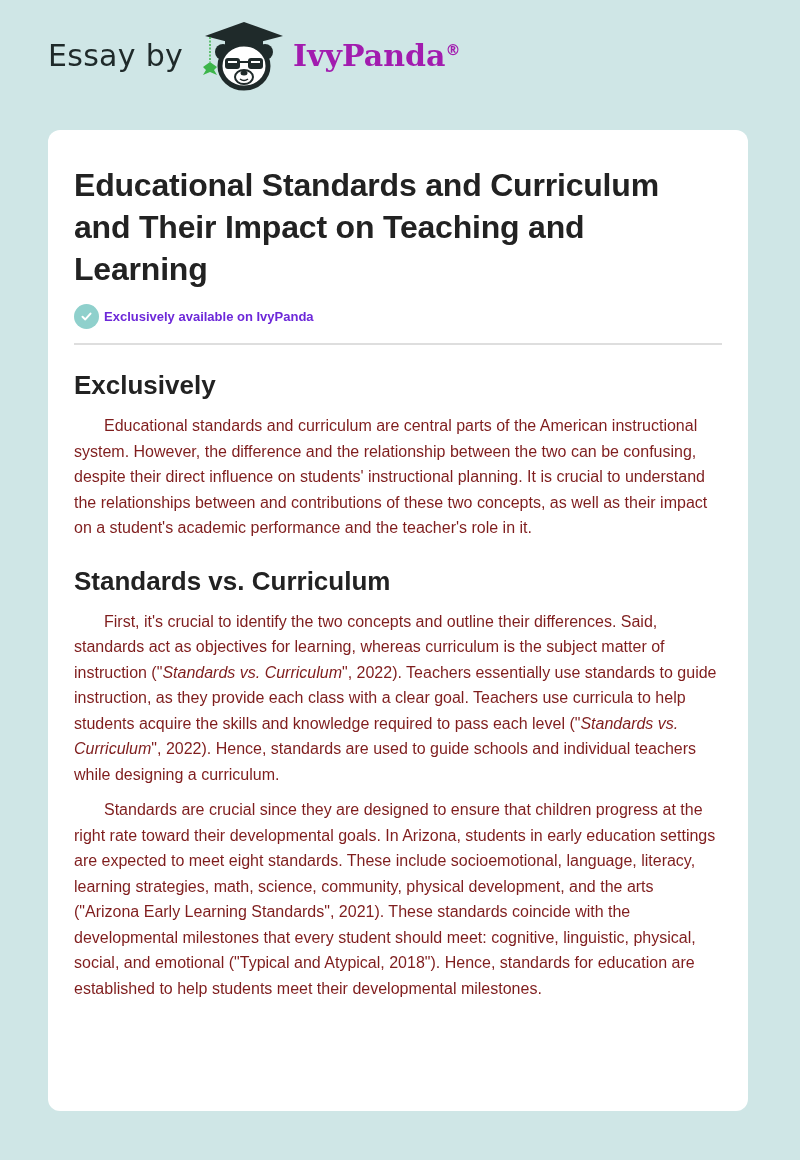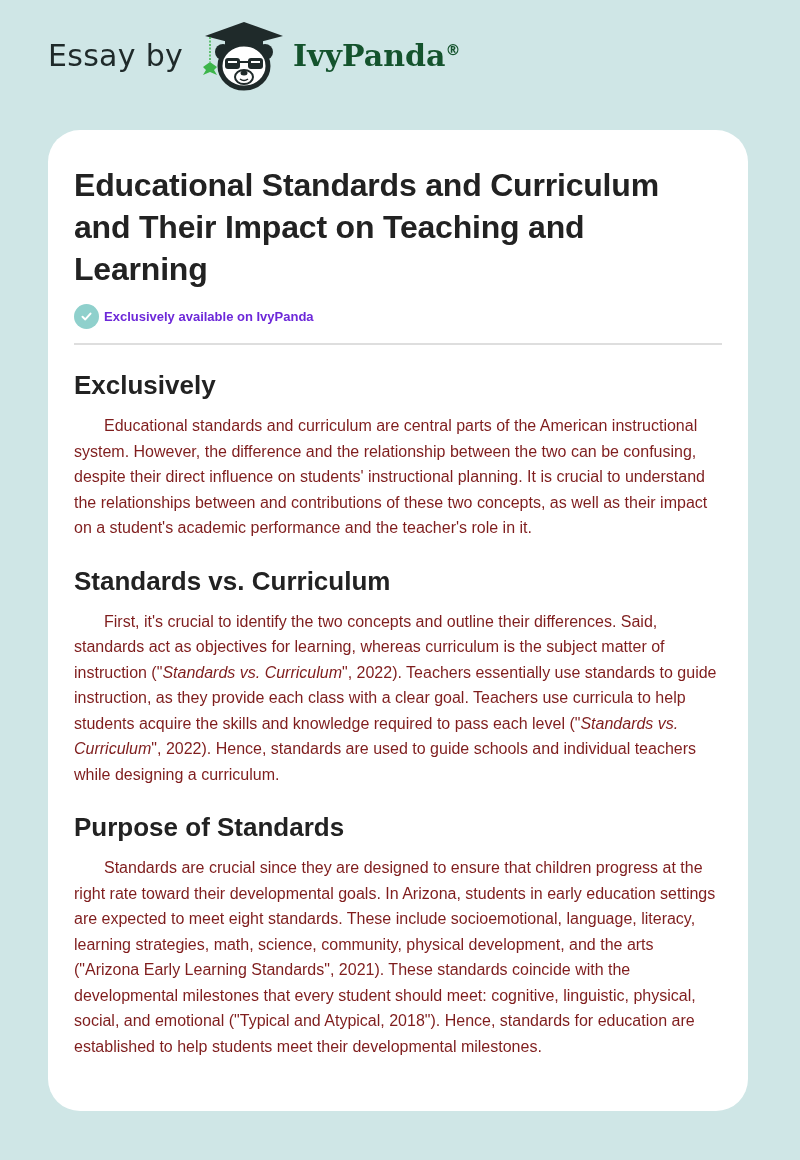--- a/index.html
+++ b/index.html
@@ -16,27 +16,27 @@
     display: flex; align-items: center; height: 74px;
   }
   .brand .essay-by {
     font-family: "DejaVu Sans", sans-serif;
     font-size: 30px; color: #1f2a2a; letter-spacing: 0.3px;
     margin-right: 18px;
   }
   .brand .logo { width: 86px; height: 74px; margin-right: 6px; }
   .brand .name {
     font-family: "DejaVu Serif", serif;
-    font-weight: bold; font-size: 30px; color: #14532d;
+    font-weight: bold; font-size: 30px; color: #a21caf;
   }
   .brand .reg { font-size: 15px; vertical-align: super; font-weight: bold; font-family: "DejaVu Sans", sans-serif; }
   .card {
     position: absolute; left: 48px; top: 130px;
     width: 700px; height: 981px;
-    background: #fff; border-radius: 32px;
+    background: #fff; border-radius: 12px;
     box-sizing: border-box; padding: 34px 26px 0 26px;
   }
   h1 {
     margin: 0; font-size: 32px; line-height: 42px; font-weight: bold; color: #222;
     letter-spacing: -0.2px;
   }
   .badge {
     display: flex; align-items: center; margin-top: 13px; height: 26px;
   }
   .badge .check {
@@ -105,16 +105,15 @@
     <h2>Exclusively</h2>
     <p class="body">Educational standards and curriculum are central parts of the American instructional system. However, the difference and the relationship between the two can be confusing, despite their direct influence on students' instructional planning. It is crucial to understand the relationships between and contributions of these two concepts, as well as their impact on a student's academic performance and the teacher's role in it.</p>
   </section>
 
   <section>
     <h2>Standards vs. Curriculum</h2>
     <p class="body"><span>First, it's crucial to identify the two concepts and outline their differences. Said, standards act as objectives for learning, whereas curriculum is the subject matter of instruction ("</span><em>Standards vs. Curriculum</em><span>", 2022). Teachers essentially use standards to guide instruction, as they provide each class with a clear goal. Teachers use curricula to help students acquire the skills and knowledge required to pass each level ("</span><em>Standards vs. Curriculum</em><span>", 2022). Hence, standards are used to guide schools and individual teachers while designing a curriculum.</span></p>
   </section>
 
   <section>
-    <h2>Purpose of Standards</h2>
     <p class="body">Standards are crucial since they are designed to ensure that children progress at the right rate toward their developmental goals. In Arizona, students in early education settings are expected to meet eight standards. These include socioemotional, language, literacy, learning strategies, math, science, community, physical development, and the arts ("Arizona Early Learning Standards", 2021). These standards coincide with the developmental milestones that every student should meet: cognitive, linguistic, physical, social, and emotional ("Typical and Atypical, 2018"). Hence, standards for education are established to help students meet their developmental milestones.</p>
   </section>
 </div>
 
 </body></html>

